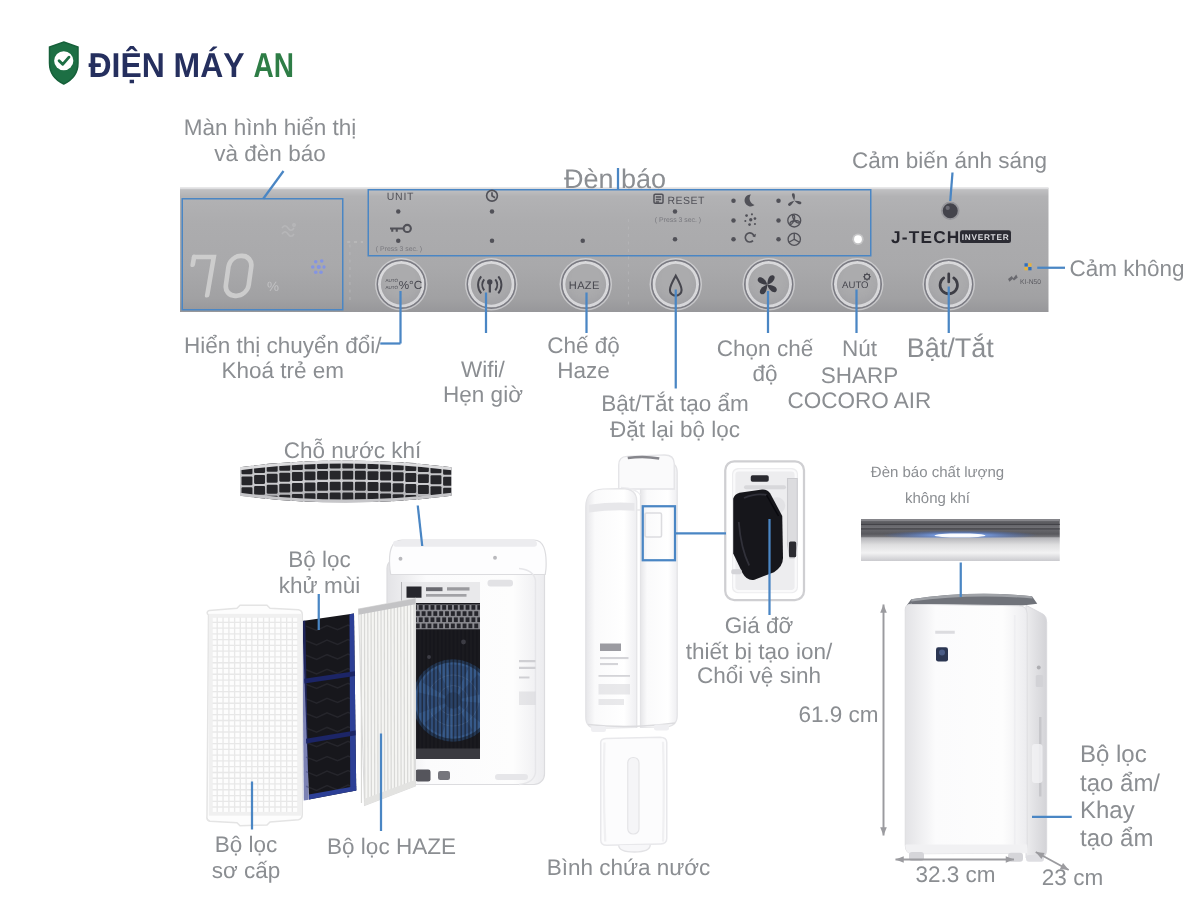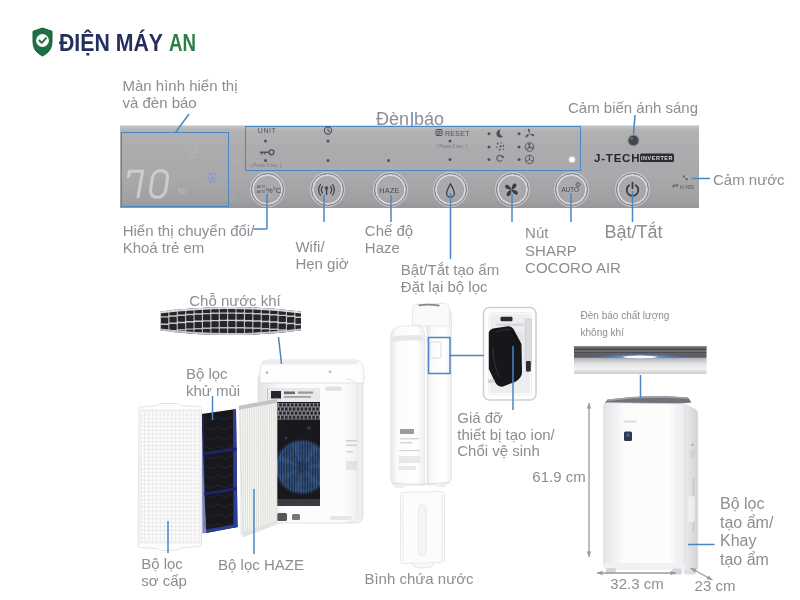--- a/index.html
+++ b/index.html
@@ -1,17 +1,17 @@
 <!DOCTYPE html>
 <html><head><meta charset="utf-8">
 <style>
 * { margin:0; padding:0; box-sizing:border-box; }
 html,body { width:800px; height:600px; background:#ffffff; font-family:"Liberation Sans", sans-serif; overflow:hidden; }
 #stage { position:relative; width:800px; height:600px; }
-.lbl { position:absolute; color:#8b8e92; text-align:left; white-space:nowrap; z-index:6; }
+.lbl { position:absolute; color:#8b8e92; text-align:center; white-space:nowrap; z-index:6; }
 #panel { position:absolute; left:120px; top:125px; width:579px; height:83px; z-index:1;
   background:linear-gradient(#d0d0d2 0px, #bebec0 2px, #b2b2b4 6px, #acacae 24px, #a9a9ab 52px, #a1a1a3 74px, #97979a 83px);
   box-shadow: inset 0 1px 0 #dedee0; }
 .cbox { position:absolute; border:1.5px solid #4a86c4; z-index:3; }
 .btn { position:absolute; width:33px; height:33px; border-radius:50%; z-index:2;
   border:1.1px solid #7b7b83;
   background:#ababad;
   box-shadow: inset 0 0 0 1.9px rgba(229,229,231,0.8), inset 0 -4px 6px rgba(112,112,120,0.18), 0 0 0 1px rgba(248,248,250,0.45); }
 .btn svg { position:absolute; left:-1.2px; top:-1.2px; }
 svg.ov { position:absolute; left:0; top:0; z-index:4; }
@@ -619,25 +619,26 @@
 <line x1="168" y1="521" x2="168" y2="553" stroke="#4a86c4" stroke-width="1.5"></line>
 <line x1="254" y1="489" x2="254" y2="554" stroke="#4a86c4" stroke-width="1.5"></line>
 <line x1="450" y1="355.5" x2="484" y2="355.5" stroke="#4a86c4" stroke-width="1.5"></line>
 <line x1="513" y1="346" x2="513" y2="410" stroke="#4a86c4" stroke-width="1.5"></line>
 <line x1="640.5" y1="375" x2="640.5" y2="398" stroke="#4a86c4" stroke-width="1.5"></line>
 <line x1="688" y1="544.5" x2="714.5" y2="544.5" stroke="#4a86c4" stroke-width="1.5"></line>
 </svg>
 <div class="lbl" style="left:180px;top:77px;line-height:17px;font-size:15px;transform:translateX(-50%)">Màn hình hiển thị<br>và đèn báo</div>
 <div class="lbl" style="left:410px;top:111px;line-height:17px;font-size:18px;transform:translateX(-50%)">Đèn báo</div>
 <div class="lbl" style="left:633px;top:99px;line-height:17px;font-size:15px;transform:translateX(-50%)">Cảm biến ánh sáng</div>
-<div class="lbl" style="left:713px;top:171px;line-height:17px;font-size:15px;text-align:left">Cảm nước</div>
+<div class="lbl" style="left:713px;top:171px;line-height:17px;font-size:15px;text-align:left">Cảm không</div>
 <div class="lbl" style="left:188.5px;top:222px;line-height:17px;font-size:15px;transform:translateX(-50%)">Hiển thị chuyển đổi/<br>Khoá trẻ em</div>
 <div class="lbl" style="left:322px;top:238px;line-height:17px;font-size:15px;transform:translateX(-50%)">Wifi/<br>Hẹn giờ</div>
 <div class="lbl" style="left:389px;top:222px;line-height:17px;font-size:15px;transform:translateX(-50%)">Chế độ<br>Haze</div>
 <div class="lbl" style="left:450px;top:261px;line-height:17px;font-size:15px;transform:translateX(-50%)">Bật/Tắt tạo ẩm<br>Đặt lại bộ lọc</div>
+<div class="lbl" style="left:510px;top:224px;line-height:17px;font-size:15px;transform:translateX(-50%)">Chọn chế<br>độ</div>
 <div class="lbl" style="left:573px;top:224px;line-height:17.5px;font-size:15px;transform:translateX(-50%)">Nút<br>SHARP<br>COCORO AIR</div>
 <div class="lbl" style="left:633.5px;top:224px;line-height:17px;font-size:18px;transform:translateX(-50%)">Bật/Tắt</div>
 <div class="lbl" style="left:235px;top:292px;line-height:17px;font-size:15px;transform:translateX(-50%)">Chỗ nước khí</div>
 <div class="lbl" style="left:213px;top:366px;line-height:16.5px;font-size:15px;transform:translateX(-50%)">Bộ lọc<br>khử mùi</div>
 <div class="lbl" style="left:164px;top:555px;line-height:17px;font-size:15px;transform:translateX(-50%)">Bộ lọc<br>sơ cấp</div>
 <div class="lbl" style="left:261px;top:556px;line-height:17px;font-size:15px;transform:translateX(-50%)">Bộ lọc HAZE</div>
 <div class="lbl" style="left:506px;top:410px;line-height:16.5px;font-size:15px;transform:translateX(-50%)">Giá đỡ<br>thiết bị tạo ion/<br>Chổi vệ sinh</div>
 <div class="lbl" style="left:419px;top:570px;line-height:17px;font-size:15px;transform:translateX(-50%)">Bình chứa nước</div>
 <div class="lbl" style="left:625px;top:308px;line-height:16.5px;font-size:10px;transform:translateX(-50%)">Đèn báo chất lượng<br>không khí</div>
 <div class="lbl" style="left:559px;top:468px;line-height:17px;font-size:15px;transform:translateX(-50%)">61.9 cm</div>

